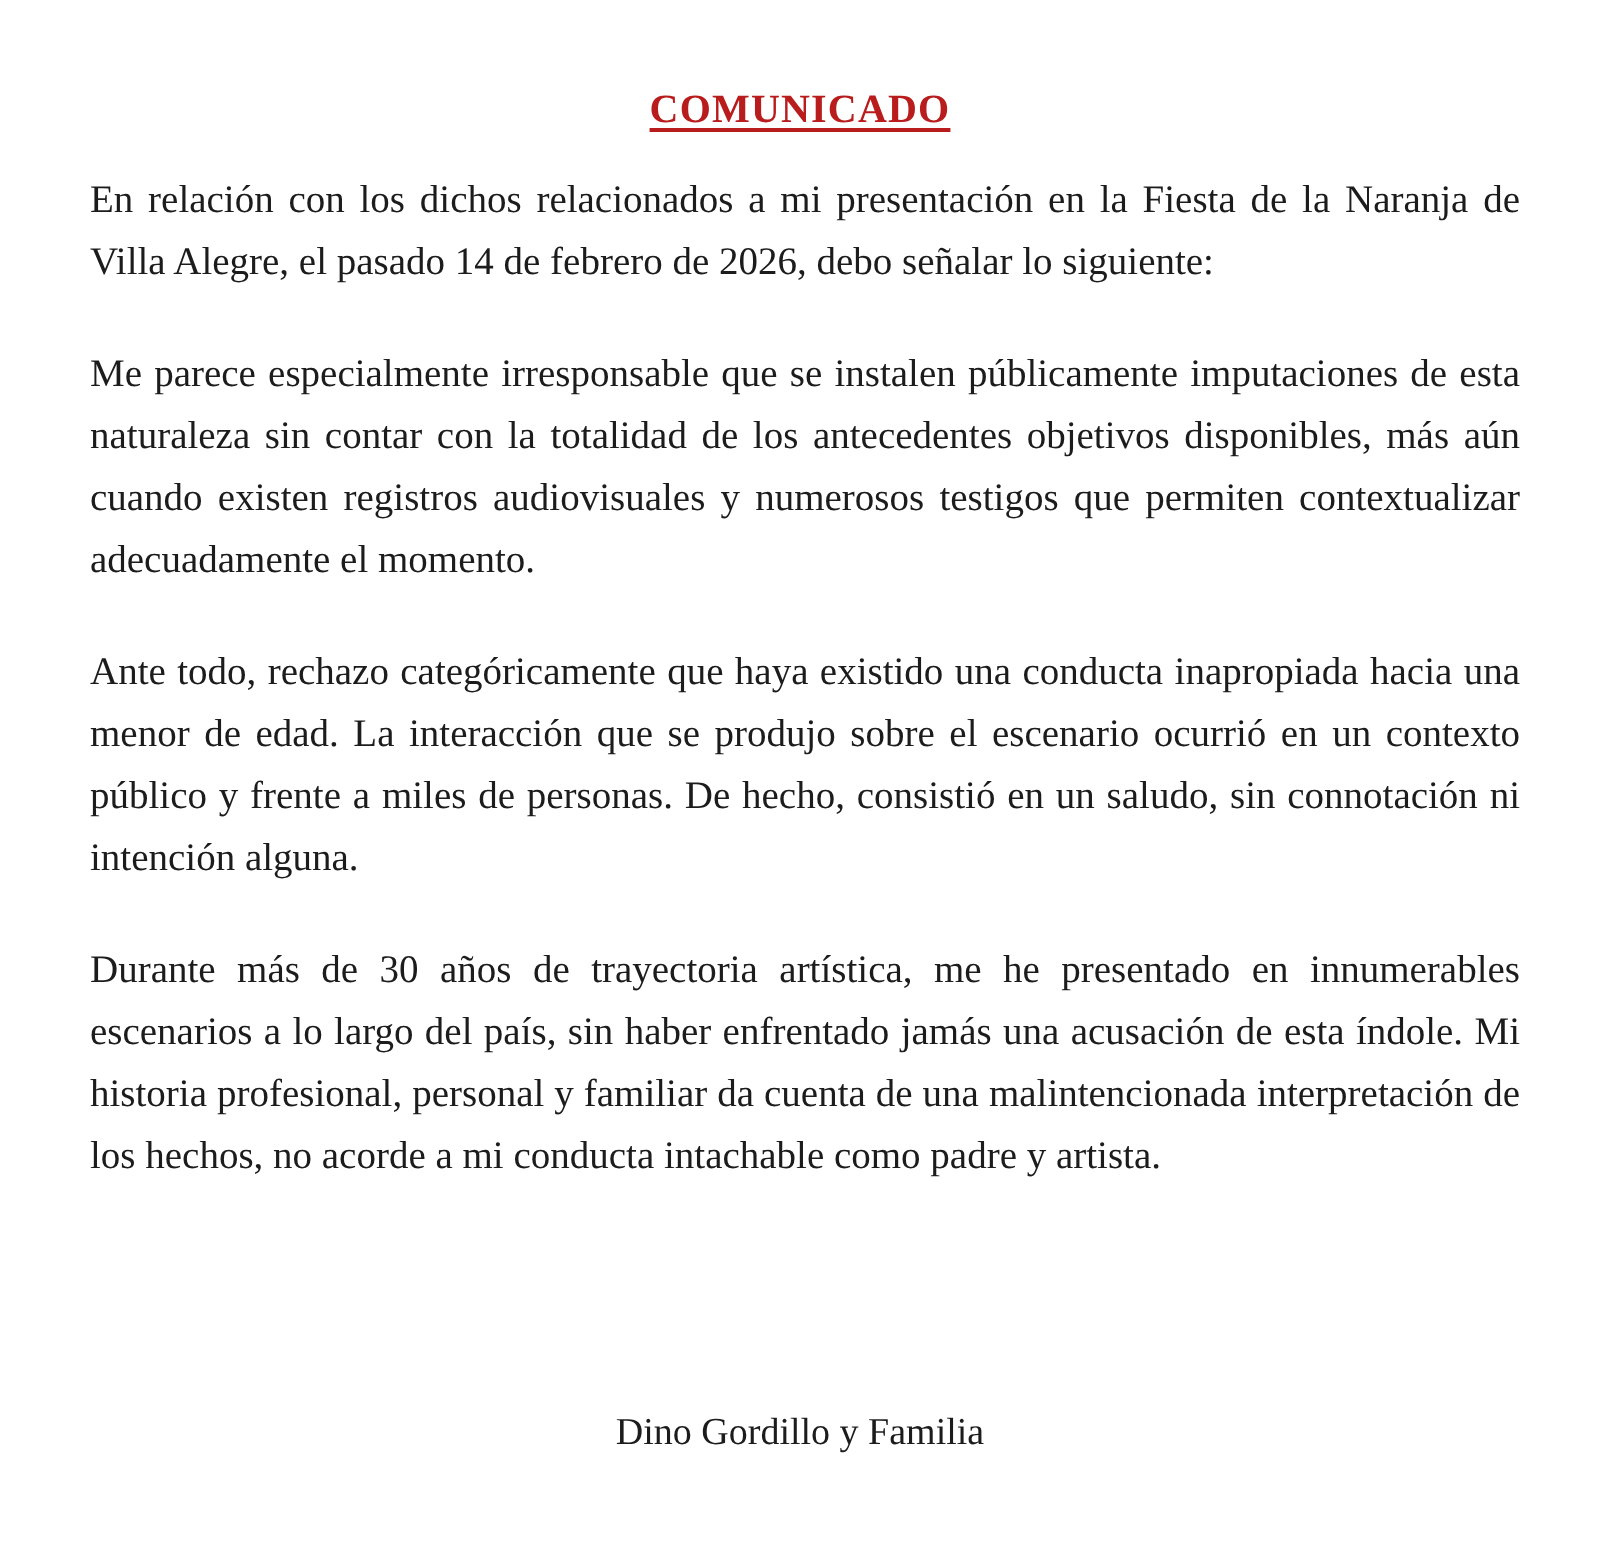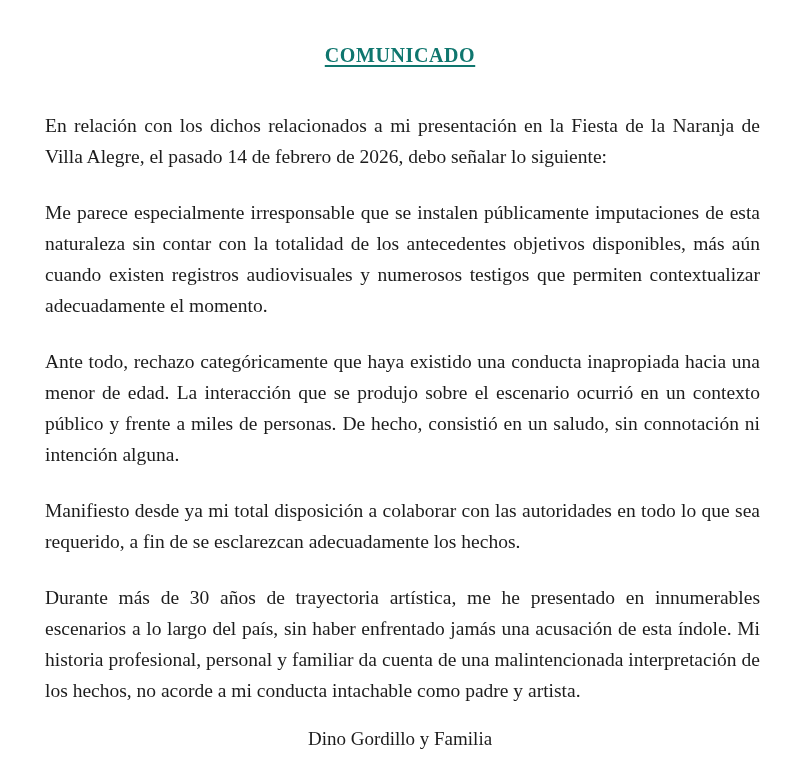--- a/index.html
+++ b/index.html
@@ -25,64 +25,63 @@
     background: #ffffff;
     position: relative;
   }
   .doc-title {
     text-align: center;
     font-weight: bold;
     font-size: 20px;
     letter-spacing: 0.6px;
     margin: 0;
     padding-top: 44px;
-    color: #0f766e;
+    color: #b91c1c;
   }
   .doc-title .underline {
     text-decoration: underline;
     text-underline-offset: 3px;
     text-decoration-thickness: 2px;
   }
   .body-block {
     padding: 0 40px 0 45px;
-    margin-top: 43px;
+    margin-top: 18px;
   }
   .para {
     text-align: justify;
     text-justify: inter-word;
     font-size: 19.5px;
     line-height: 31px;
     margin: 0 0 25px 0;
     color: #1c1c1c;
     hyphens: none;
   }
   .para:last-child {
     margin-bottom: 0;
   }
   .signature {
     position: absolute;
     left: 0;
     right: 0;
-    top: 726px;
+    top: 704px;
     text-align: center;
     font-size: 19px;
     line-height: 26px;
     color: #1c1c1c;
   }
 </style>
 </head>
 <body>
 
 <div class="page">
 
   <h1 class="doc-title"><span class="underline">COMUNICADO</span></h1>
 
   <div class="body-block">
     <p class="para">En relación con los dichos relacionados a mi presentación en la Fiesta de la Naranja de Villa Alegre, el pasado 14 de febrero de 2026, debo señalar lo siguiente:</p>
     <p class="para">Me parece especialmente irresponsable que se instalen públicamente imputaciones de esta naturaleza sin contar con la totalidad de los antecedentes objetivos disponibles, más aún cuando existen registros audiovisuales y numerosos testigos que permiten contextualizar adecuadamente el momento.</p>
     <p class="para">Ante todo, rechazo categóricamente que haya existido una conducta inapropiada hacia una menor de edad. La interacción que se produjo sobre el escenario ocurrió en un contexto público y frente a miles de personas. De hecho, consistió en un saludo, sin connotación ni intención alguna.</p>
-    <p class="para">Manifiesto desde ya mi total disposición a colaborar con las autoridades en todo lo que sea requerido, a fin de se esclarezcan adecuadamente los hechos.</p>
     <p class="para">Durante más de 30 años de trayectoria artística, me he presentado en innumerables escenarios a lo largo del país, sin haber enfrentado jamás una acusación de esta índole. Mi historia profesional, personal y familiar da cuenta de una malintencionada interpretación de los hechos, no acorde a mi conducta intachable como padre y artista.</p>
   </div>
 
   <div class="signature">Dino Gordillo y Familia</div>
 
 </div>
 
 </body></html>

